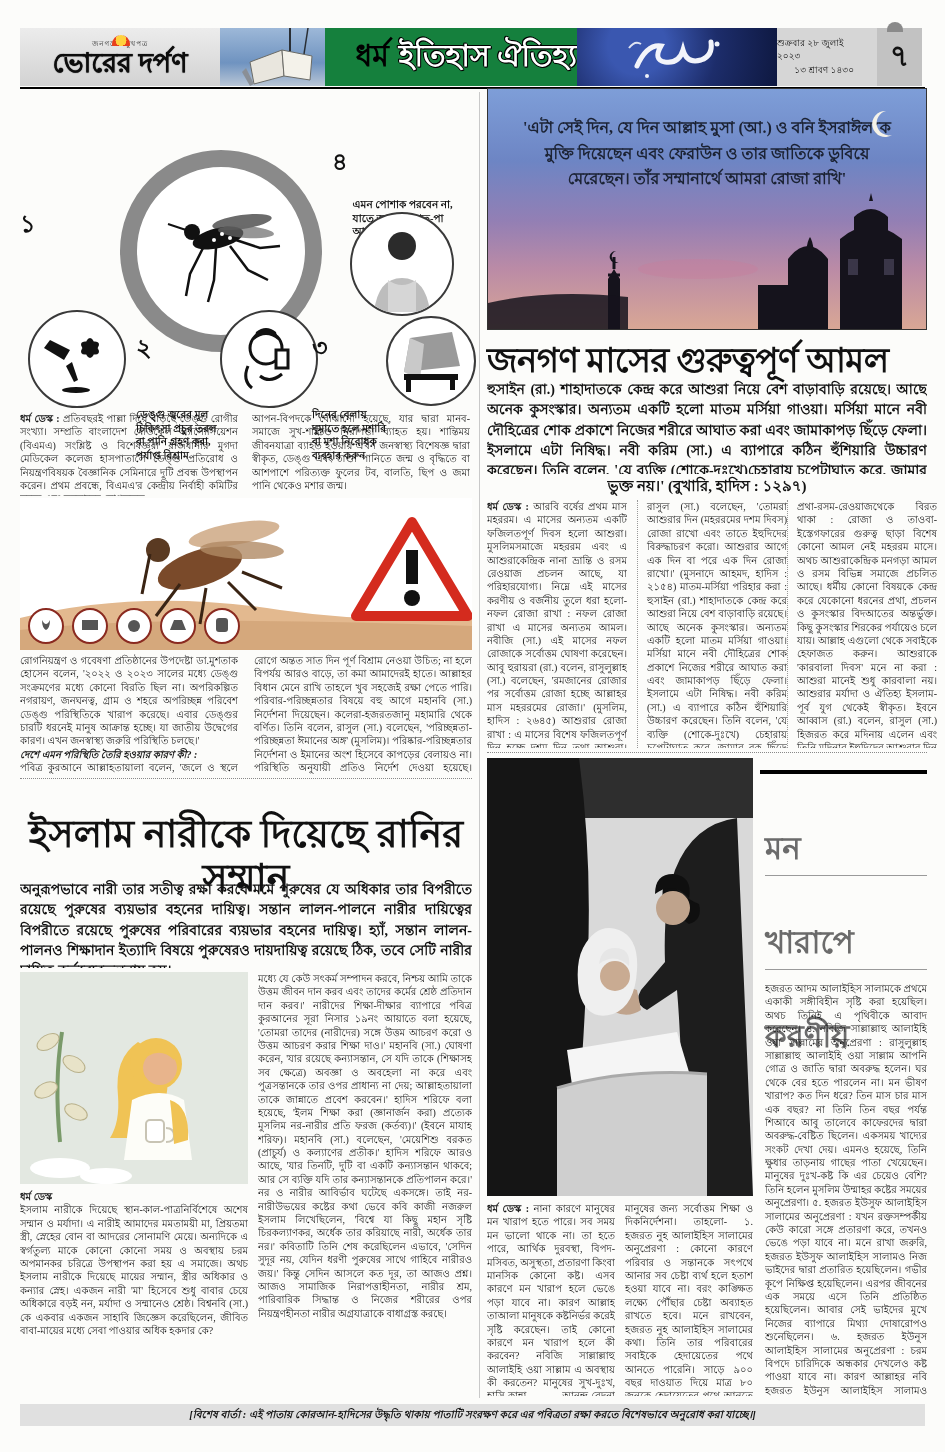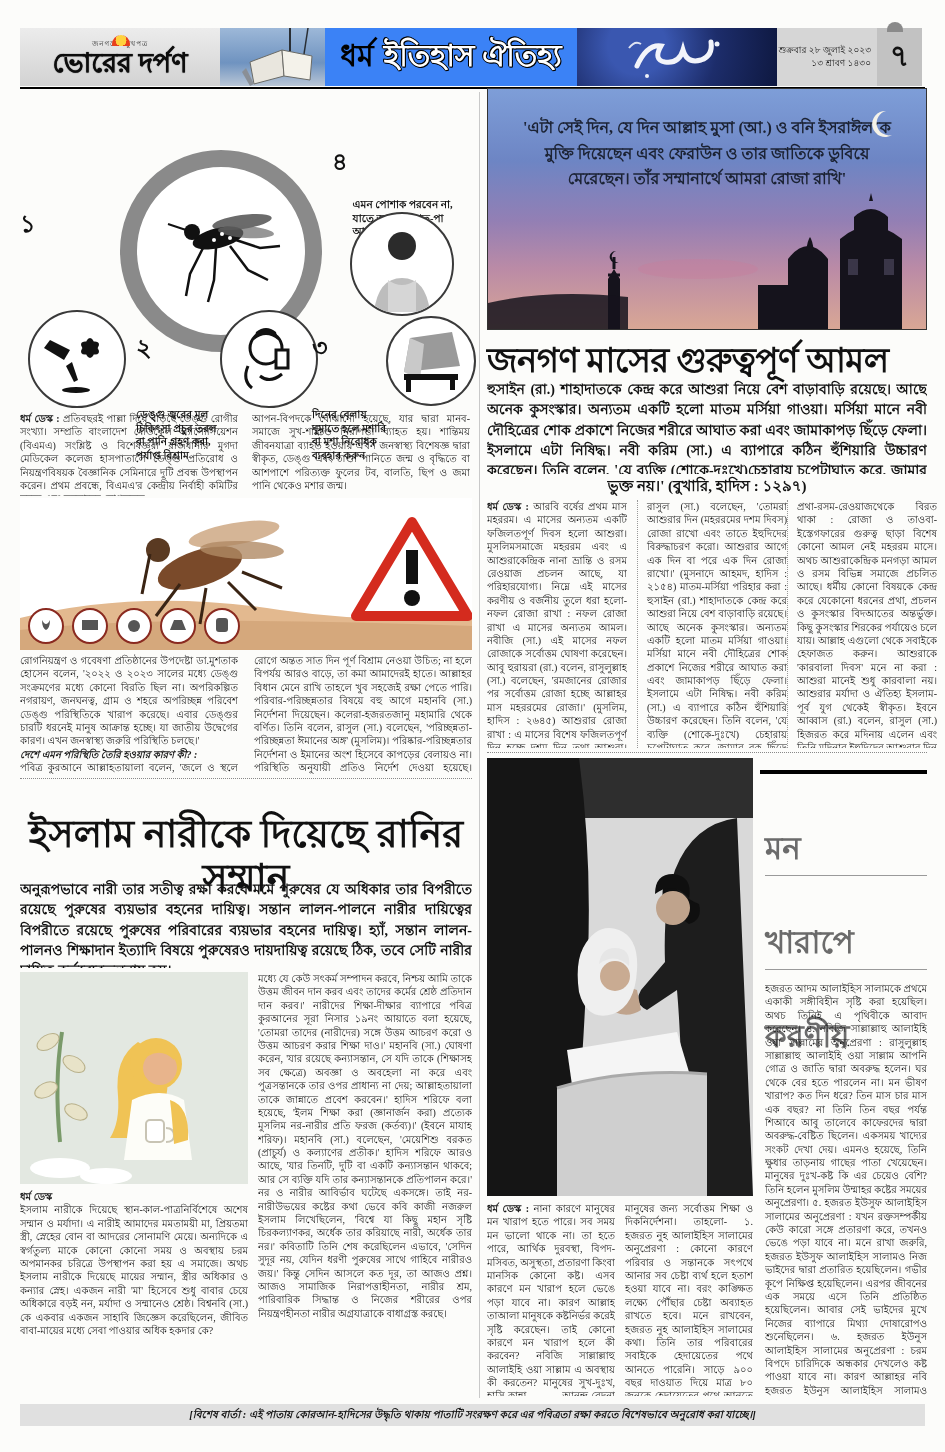--- a/index.html
+++ b/index.html
@@ -14,29 +14,29 @@
   #masthead{width:200px;height:100%;background:linear-gradient(180deg,#ececec,#d2d2d2);
     position:relative;display:flex;flex-direction:column;justify-content:center;align-items:center;}
   #masthead .tagline{font-size:7px;letter-spacing:1px;color:#222;}
   #masthead .title{font-size:27px;font-weight:bold;color:#0d0d0d;line-height:1;
     text-shadow:0 0 1px #000;position:relative;z-index:2;}
   .sun{position:absolute;top:4px;left:88px;width:26px;height:14px;overflow:hidden;z-index:1;}
   .sun::before{content:"";position:absolute;left:4px;top:3px;width:18px;height:18px;border-radius:50%;
     background:radial-gradient(circle at 50% 30%,#ffd23e 0 35%,#e8401c 36% 100%);}
   #quran-photo{width:105px;height:100%;position:relative;overflow:hidden;
     background:linear-gradient(180deg,#9db8d8,#6f93c0 60%,#b9c6d6);}
-  #section-title{width:252px;height:100%;background:#3b82f6;display:flex;align-items:center;
-    justify-content:center;gap:10px;white-space:nowrap;overflow:hidden;}
+  #section-title{width:252px;height:100%;background:#15803d;display:flex;align-items:center;
+    justify-content:flex-end;gap:10px;white-space:nowrap;overflow:hidden;}
   #section-title .bold-word{font-size:30px;font-weight:bold;color:#000;}
   #section-title .outline-word{font-size:30px;font-weight:bold;color:#fff;
     text-shadow:1px 0 0 #000,-1px 0 0 #000,0 1px 0 #000,0 -1px 0 #000,1px 1px 0 #000,-1px -1px 0 #000;}
   #callig-band{width:200px;height:100%;position:relative;overflow:hidden;
     background:radial-gradient(circle at 30% 30%,#3a57b0 0 20%,#1d2d6b 55%,#0e1840 100%);}
   #date-box{width:100px;height:100%;background:#d6d6d6;display:flex;flex-direction:column;
-    justify-content:center;align-items:flex-end;padding-right:6px;box-sizing:border-box;}
+    justify-content:center;align-items:flex-end;padding-right:23px;box-sizing:border-box;}
   #date-box div{font-size:9px;line-height:1.5;color:#111;font-family:"Liberation Sans",sans-serif;}
   #page-num{width:45px;height:100%;background:#c2c2c2;position:relative;display:flex;
     align-items:center;justify-content:center;}
   #page-num::before{content:"";position:absolute;top:-6px;left:10px;width:16px;height:10px;
     border-radius:8px 8px 0 0;background:#8a8a8a;}
   #page-num .num{font-size:30px;font-weight:bold;}
   #header-rule{left:20px;top:87px;width:905px;height:2px;background:#000;}
   #mid-divider{left:479px;top:92px;width:1px;height:1306px;background:#c9c9c9;}
   
   .news-col{font-size:10px;line-height:1.34;text-align:justify;overflow:hidden;color:#1a1a1a;}

